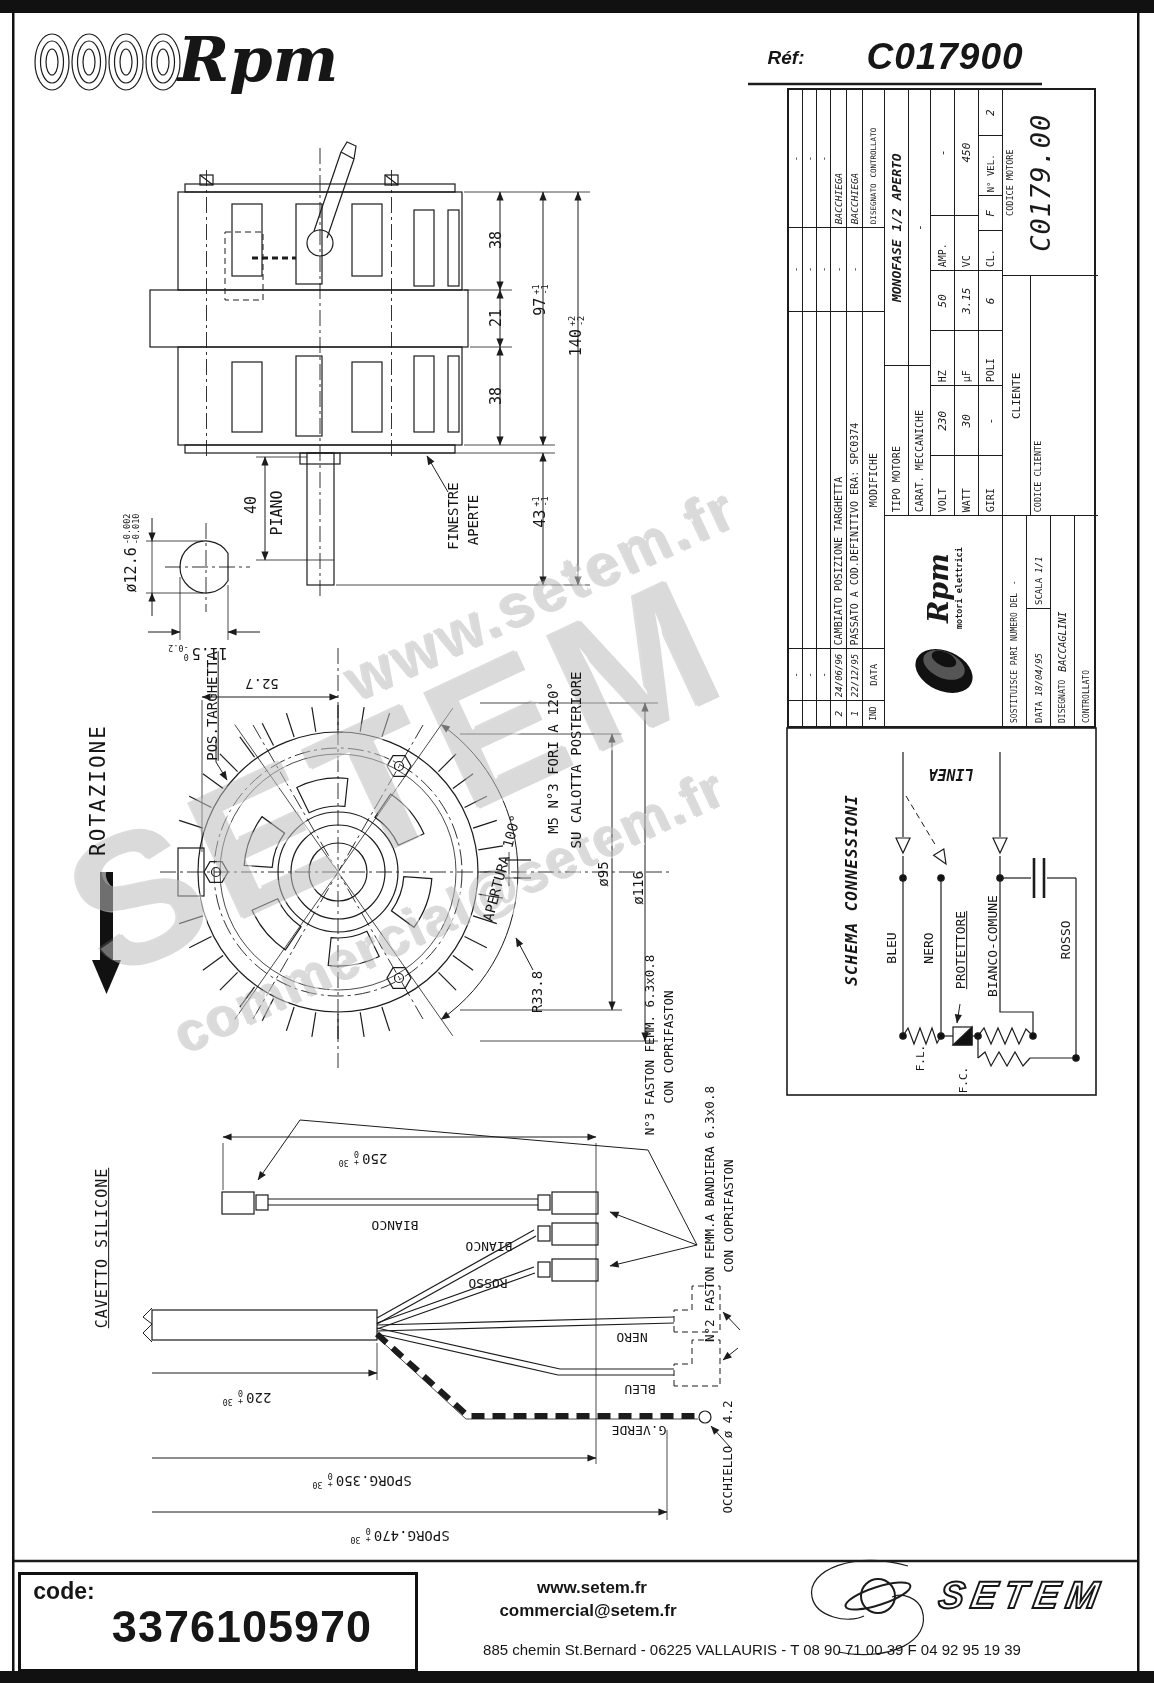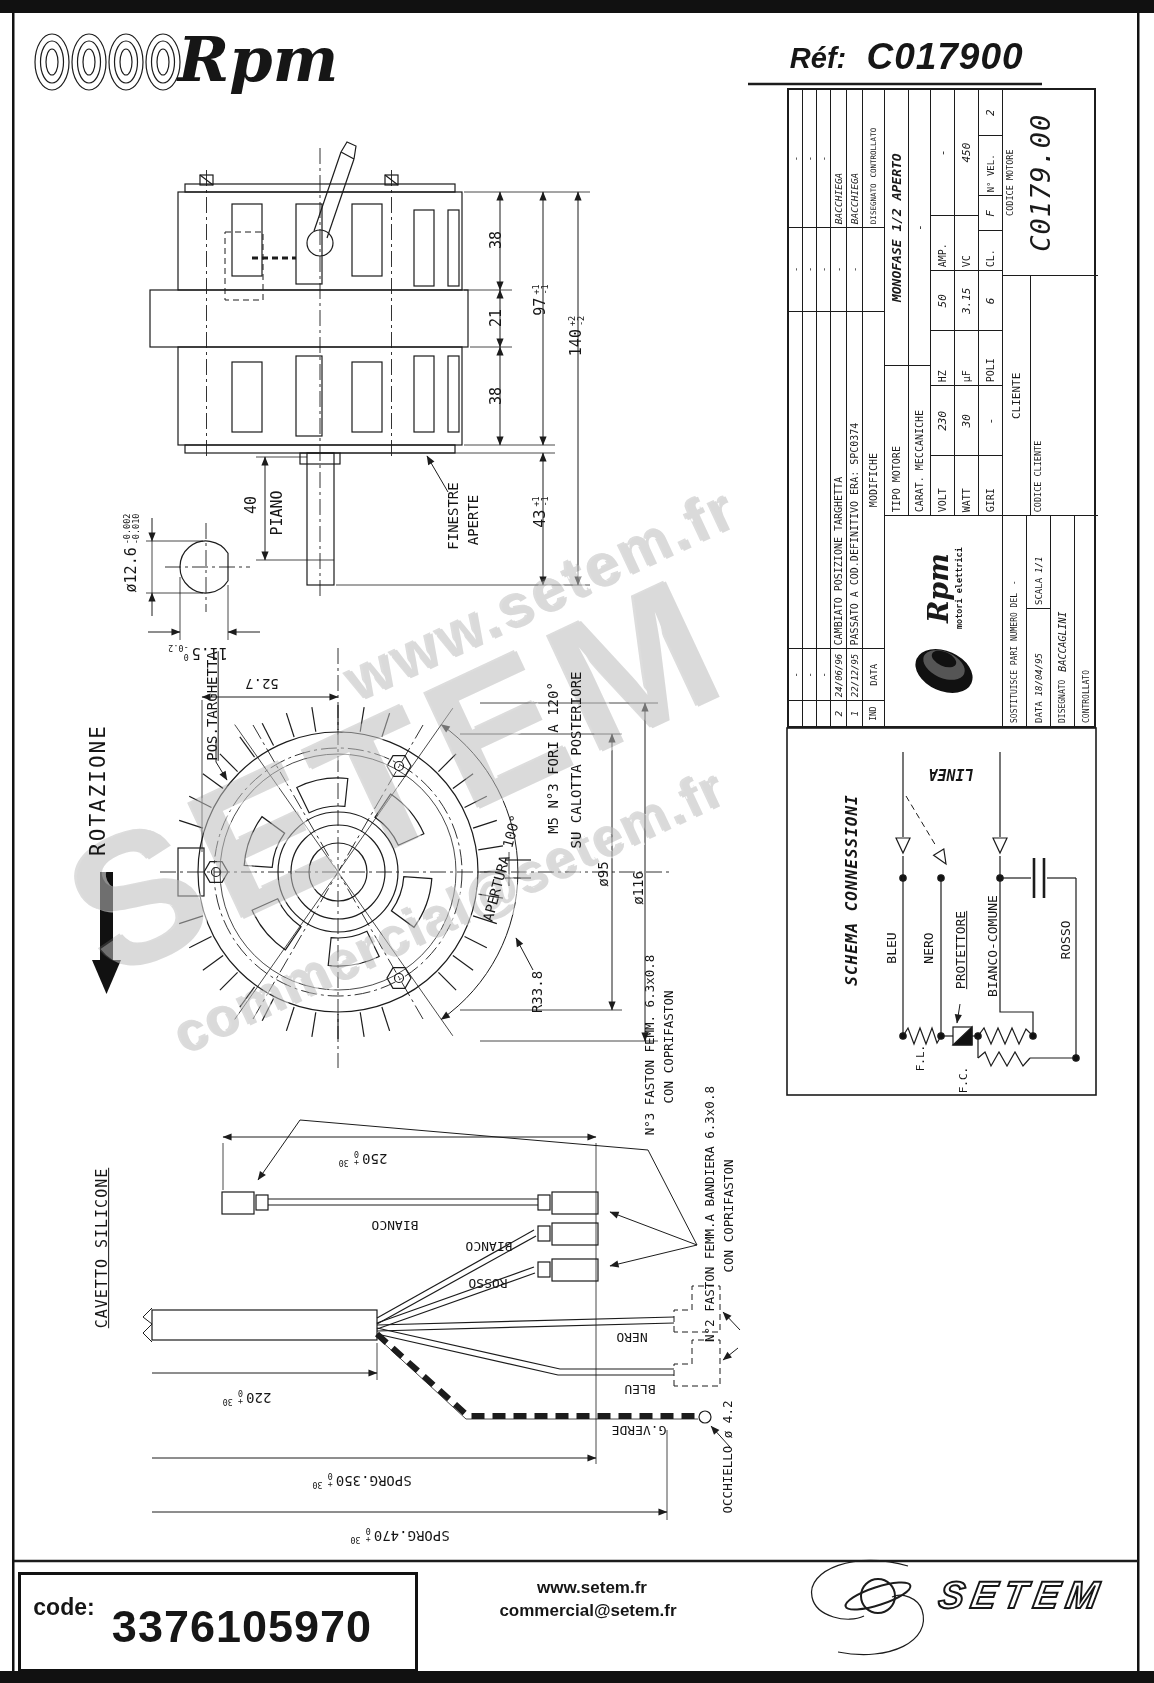--- a/index.html
+++ b/index.html
@@ -336,21 +336,21 @@
     <path d="M908,1566 C856,1550 806,1570 812,1597 C816,1617 848,1624 864,1616"></path>
     <path d="M838,1652 C890,1662 932,1641 922,1610 C918,1598 902,1592 892,1597"></path>
   </g>
 </svg>
 
 <div class="wm" style="left:330px; top:560px; font-size:60px; transform:rotate(-25deg); letter-spacing:3px;">www.setem.fr</div>
 <div class="wm" style="left:50px; top:670px; font-size:185px; transform:rotate(-25deg); letter-spacing:12px;">SETEM</div>
 <div class="wm" style="left:150px; top:880px; font-size:54px; transform:rotate(-25deg); letter-spacing:2px;">commercial@setem.fr</div>
 
 <div class="lbl serif it b" style="left:258px; top:60px; font-size:62px;">Rpm</div>
-<div class="lbl sans it b" style="left:786px; top:58px; font-size:29px;margin-left:32px;">Réf:</div>
+<div class="lbl sans it b" style="left:786px; top:58px; font-size:19px;">Réf:</div>
 <div class="lbl sans it b" style="left:945px; top:57px; font-size:37px; letter-spacing:1px;">C017900</div>
 
 <div class="lbl r90" style="left:497px; top:240px; font-size:15px;">38</div>
 <div class="lbl r90" style="left:497px; top:318px; font-size:15px;">21</div>
 <div class="lbl r90" style="left:497px; top:396px; font-size:15px;">38</div>
 <div class="lbl r90" style="left:540px; top:300px; font-size:15px;">
   <span>97</span><span class="tol">
         <span>+1</span>
         <span>-1</span>
       </span>
@@ -574,19 +574,20 @@
           <div style="font-size:8.5px;">CODICE MOTORE</div>
           <div class="it" style="font-size:27px; letter-spacing:1px; margin-top:10px;">C0179.00</div>
         </div>
       </div>
     </div>
   </div>
  </div>
 </div>
 
 <div style="position:absolute; left:18px; top:1572px; width:394px; height:94px; border:3px solid #111; z-index:4; background:#fff;"></div>
-<div class="lbl sans b" style="left:64px; top:1591px; font-size:23px; z-index:5;margin-top:16px;">code:</div>
+<div class="lbl sans b" style="left:64px; top:1591px; font-size:23px; z-index:5;">code:</div>
 <div class="lbl sans b" style="left:242px; top:1627px; font-size:45px; letter-spacing:1px; z-index:5;">3376105970</div>
 <div class="lbl sans b" style="left:592px; top:1588px; font-size:17px;">www.setem.fr</div>
 <div class="lbl sans b" style="left:588px; top:1611px; font-size:17px;">commercial@setem.fr</div>
+<div class="lbl sans" style="left:752px; top:1650px; font-size:15px;">885 chemin St.Bernard  -  06225 VALLAURIS  -  T 08 90 71 00 39   F 04 92 95 19 39</div>
 <div class="lbl outlineText" style="left:1022px; top:1596px; font-size:38px; transform:translate(-50%,-50%) skewX(-10deg);">SETEM</div>
 
 </div>
 
 </body></html>

